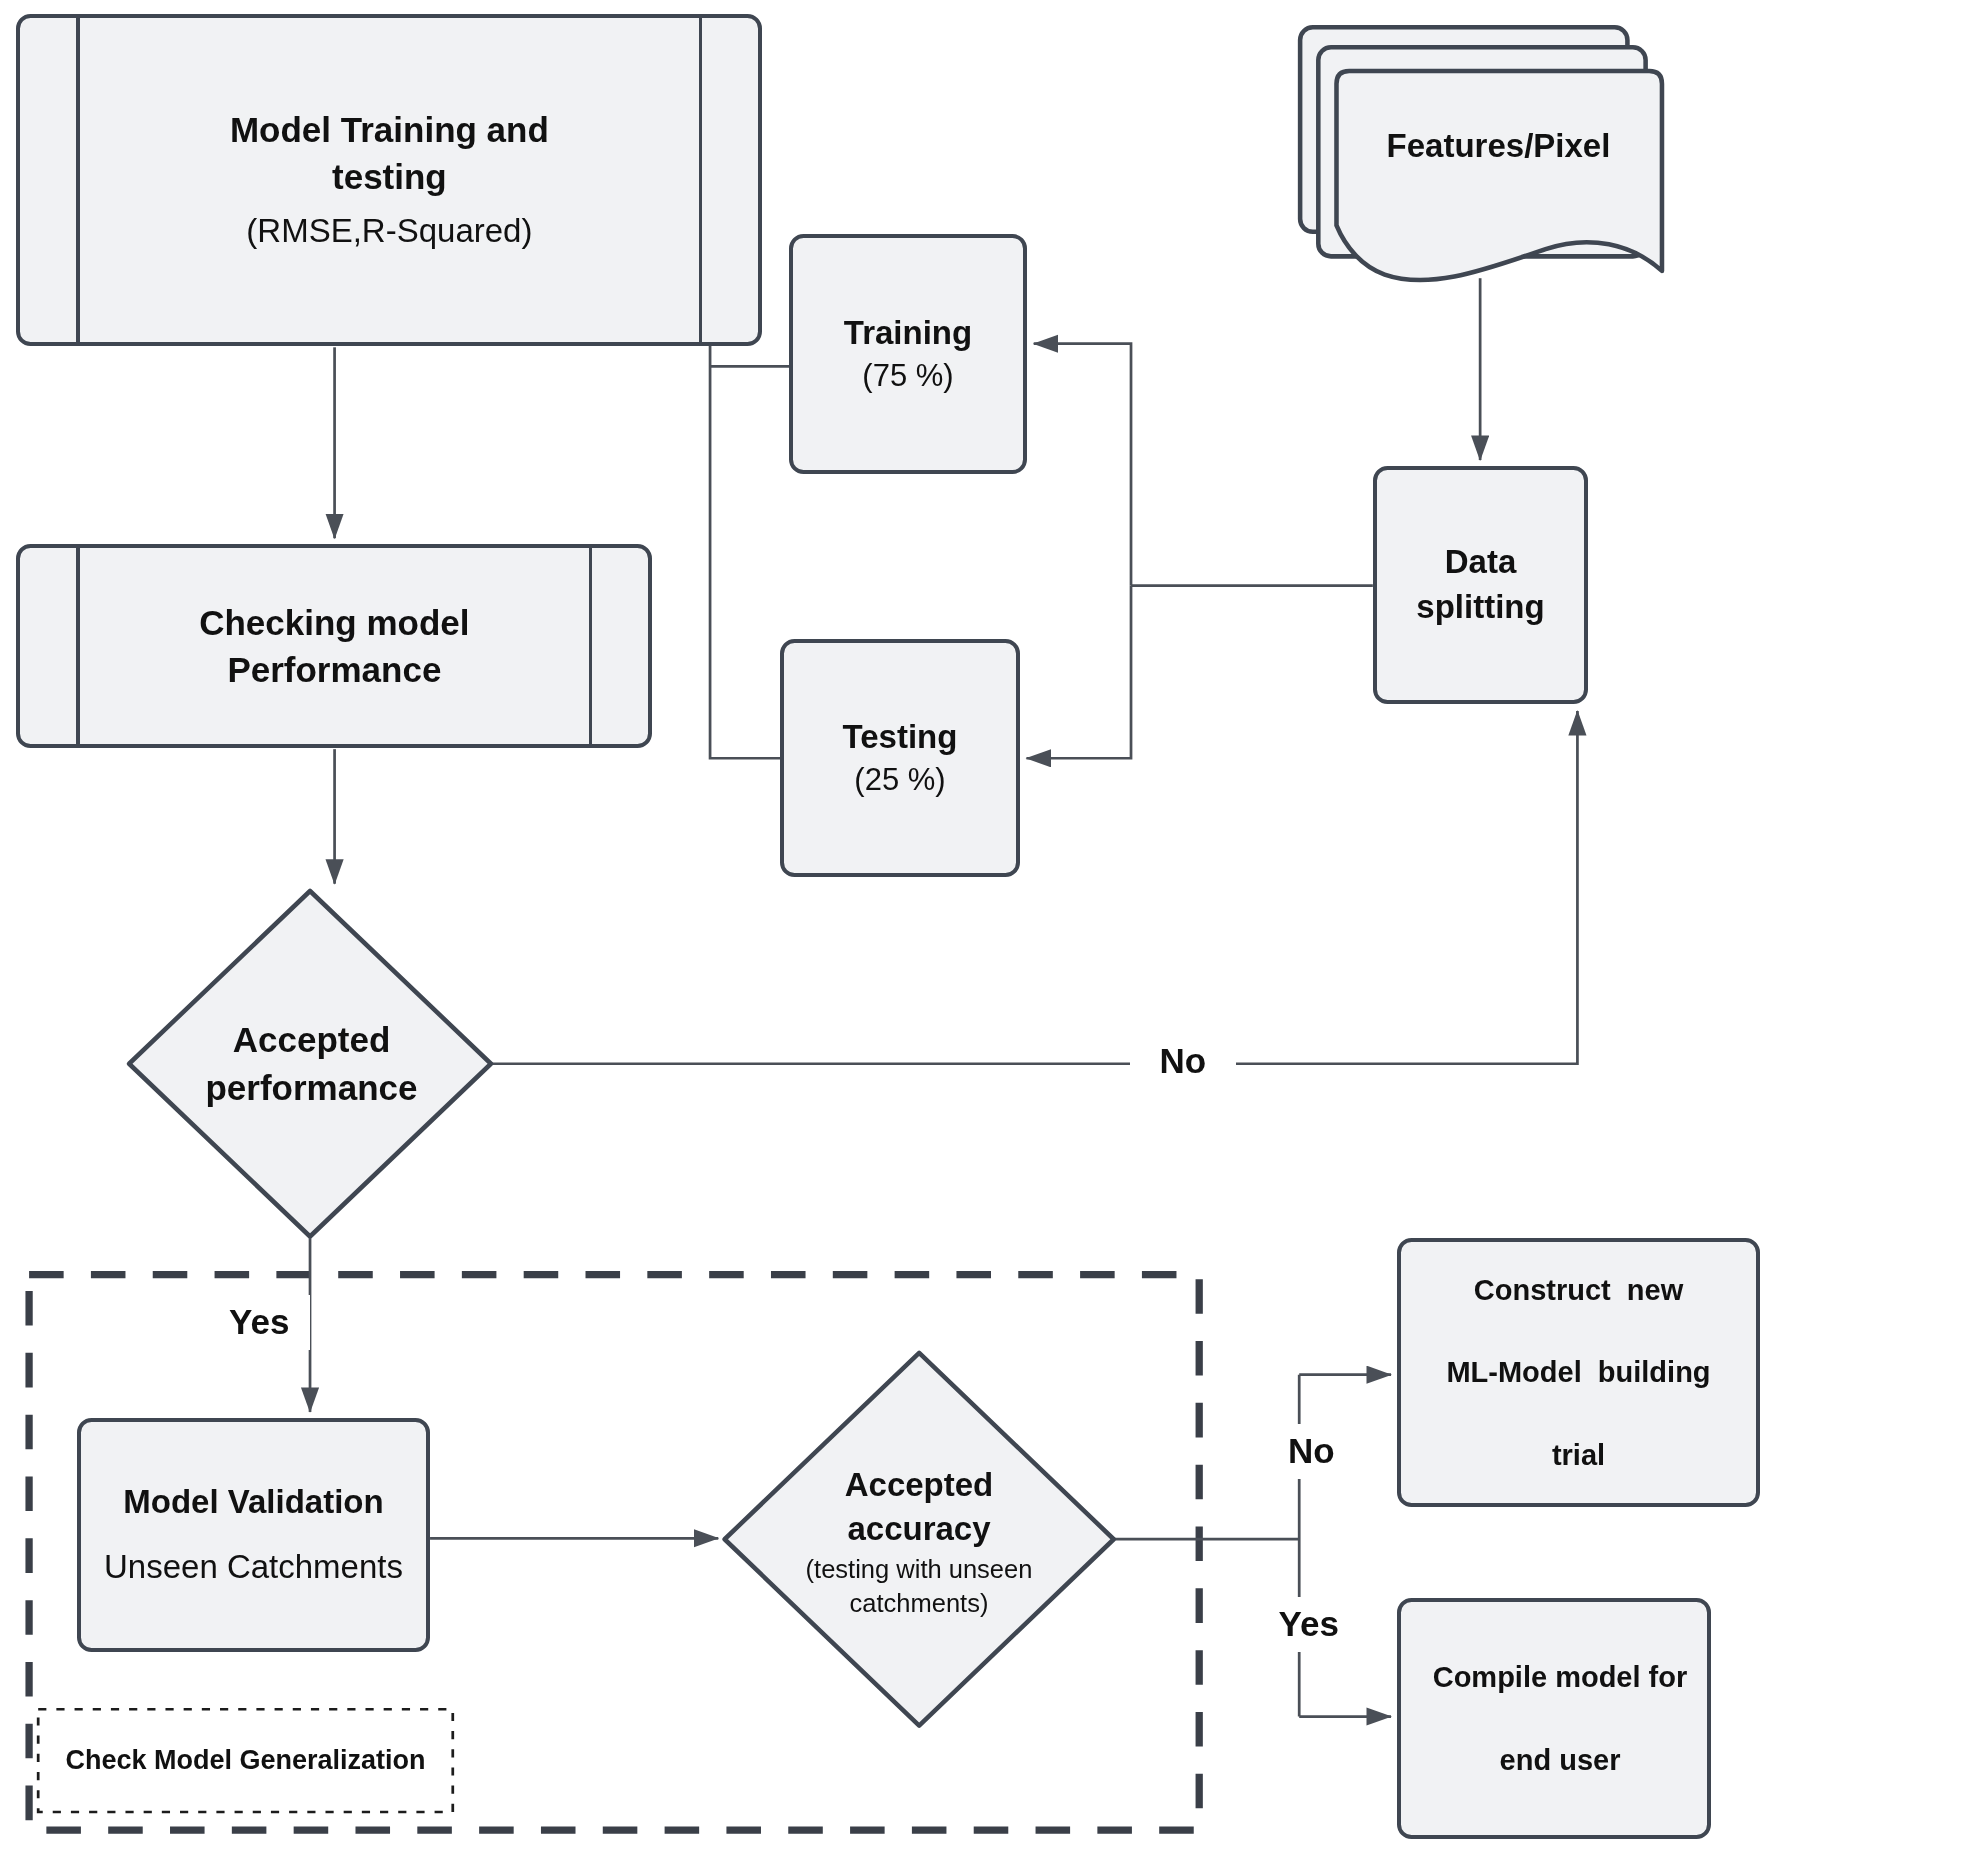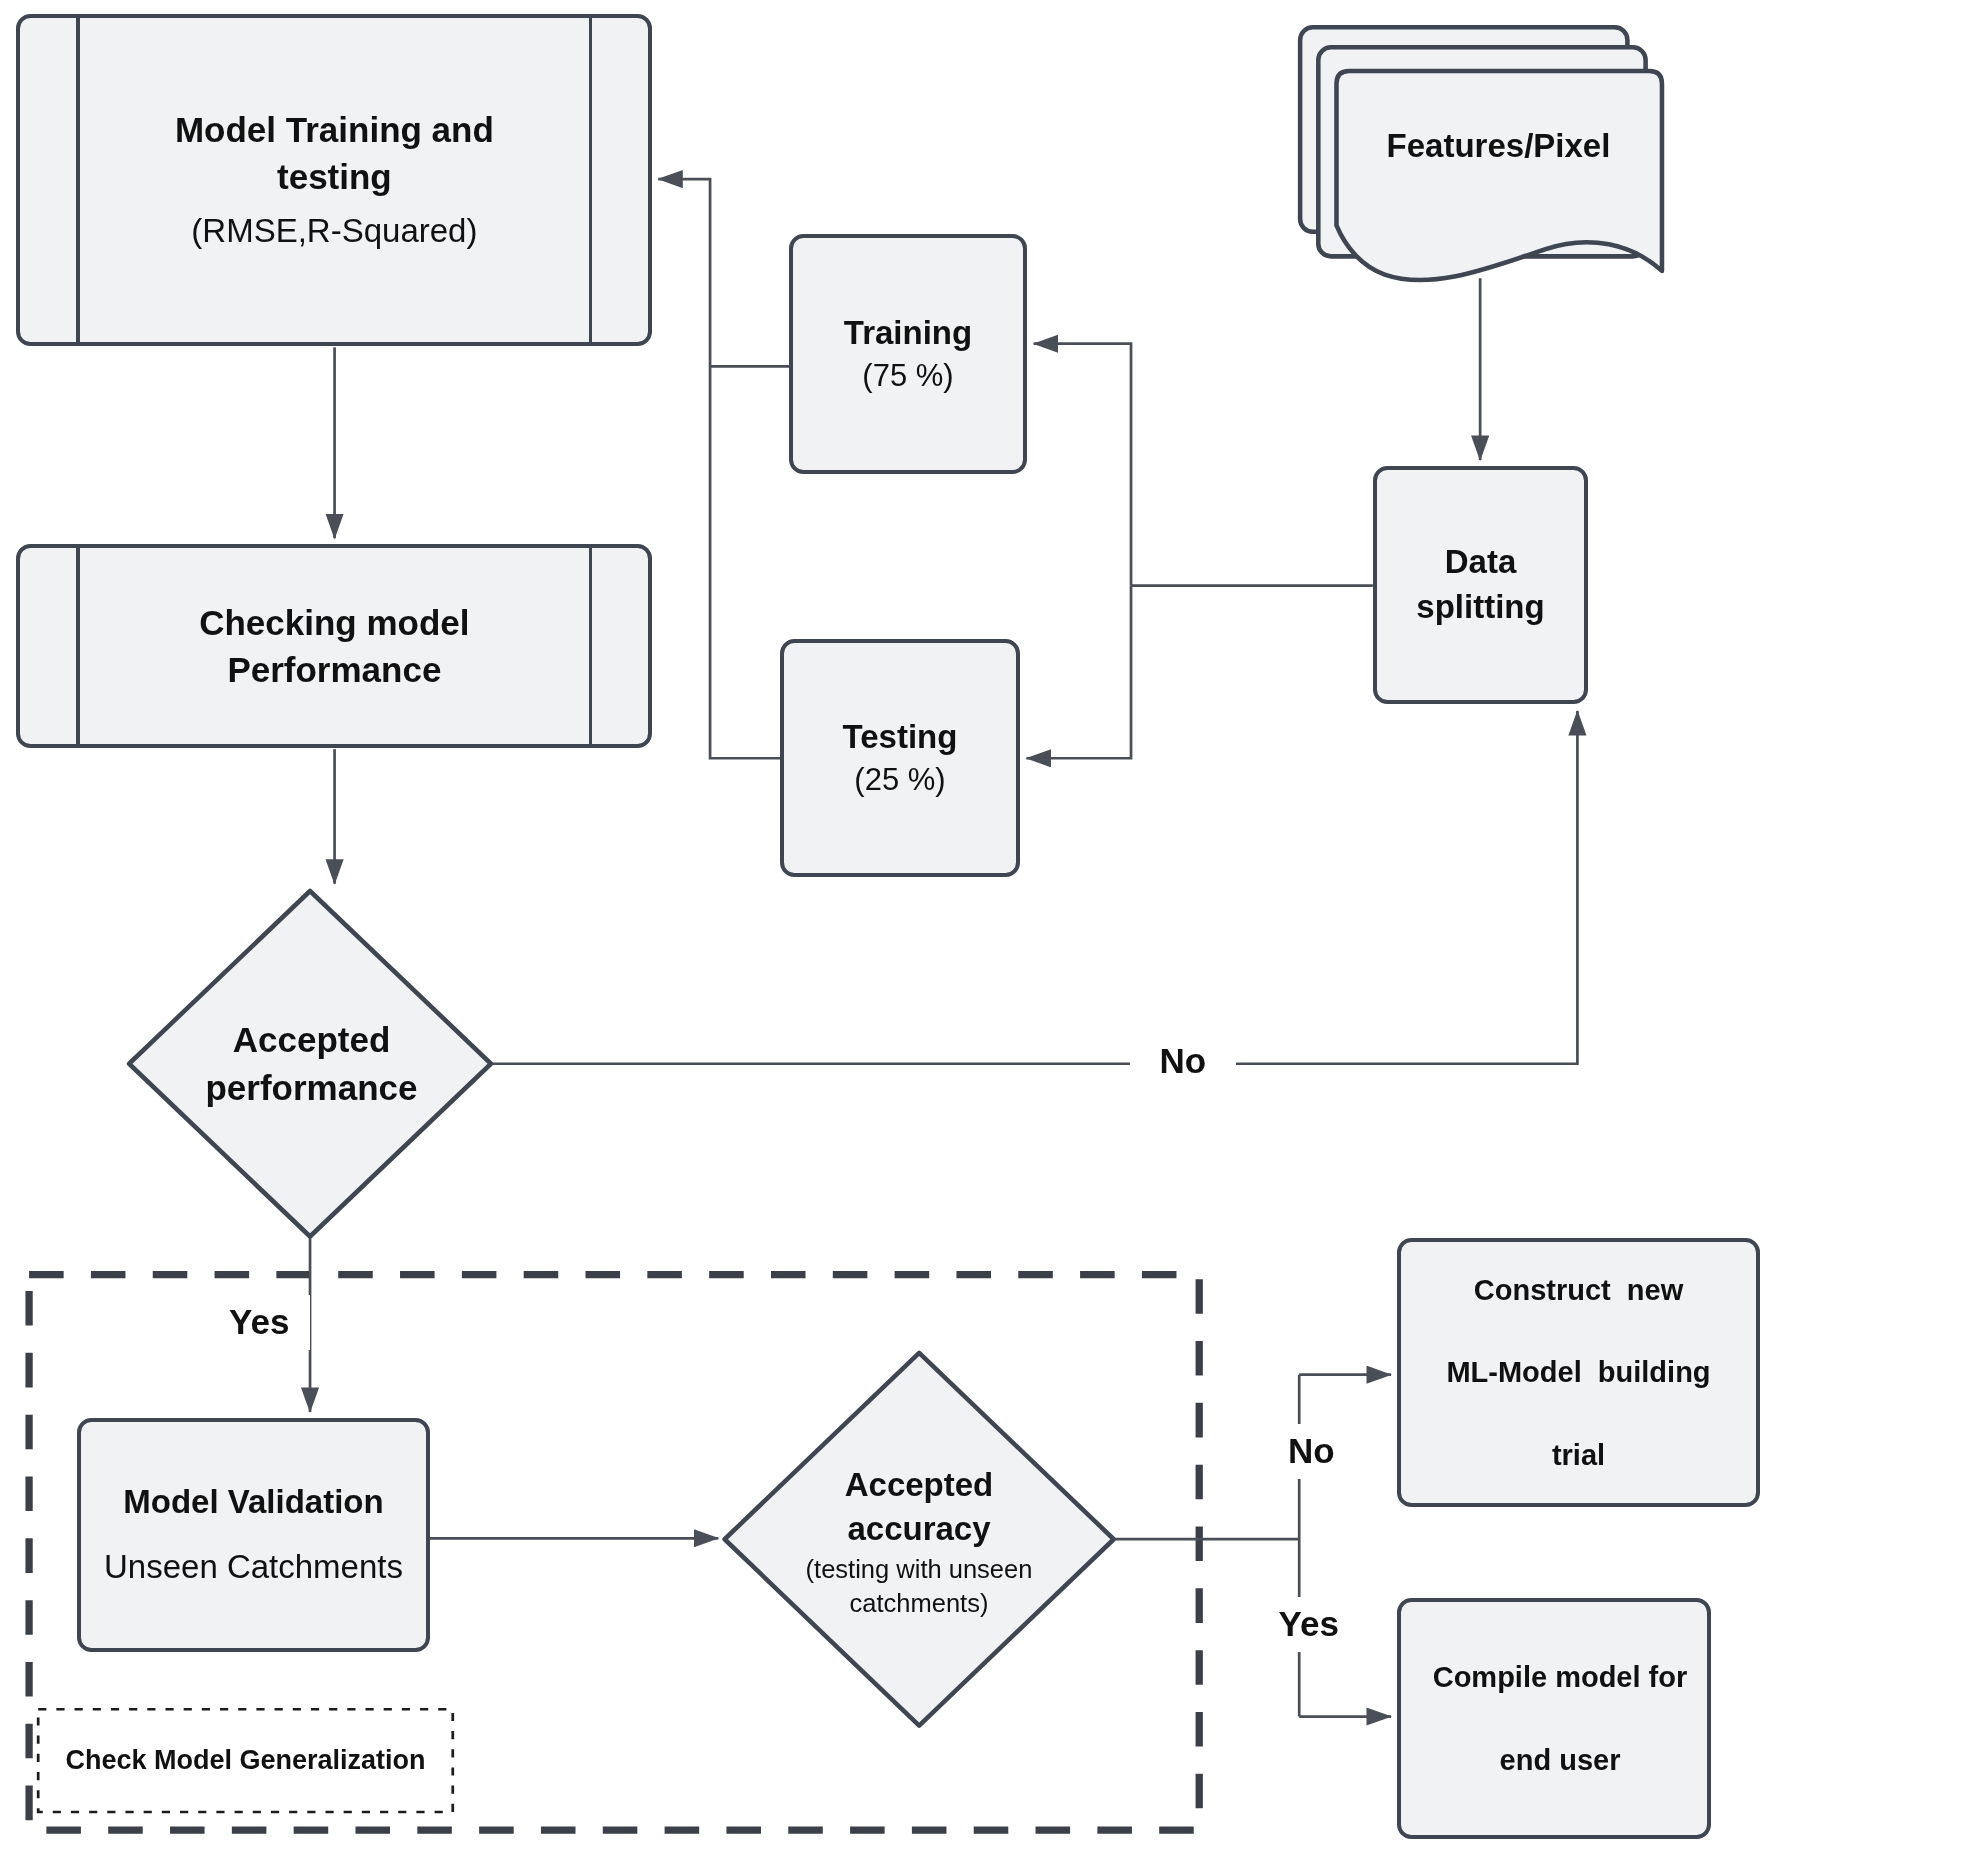--- a/index.html
+++ b/index.html
@@ -81,21 +81,21 @@
     <path class="wire" d="M473,1692 L790,1692" marker-end="url(#arr)"></path>
     <path class="wire" d="M1225,1693 L1429,1693"></path>
     <path class="wire" d="M1429,1512 L1429,1888"></path>
     <path class="wire" d="M1429,1512 L1530,1512" marker-end="url(#arr)"></path>
     <path class="wire" d="M1429,1888 L1530,1888" marker-end="url(#arr)"></path>
 
     <polygon class="shape-fill" points="341,980 540,1170 341,1360 142,1170"></polygon>
     <polygon class="shape-fill" points="1011,1488 1225,1693 1011,1898 797,1693"></polygon>
   </svg>
 
-  <div class="node" style="left:16.4px;top:13.6px;width:636px;height:332px;">
+  <div class="node" style="left:16.4px;top:13.6px;width:746px;height:332px;">
     <span class="pp-bar l"></span>
     <span class="pp-bar r"></span>
     <div class="title fs38 lh" style="max-width:427px;">Model Training and testing</div>
     <div class="fs36 lh mt10">(RMSE,R-Squared)</div>
   </div>
 
   <div class="node" style="left:16.4px;top:544px;width:636px;height:204px;">
     <span class="pp-bar l"></span>
     <span class="pp-bar r"></span>
     <div class="title fs38 lh" style="max-width:382px;">Checking model Performance</div>

